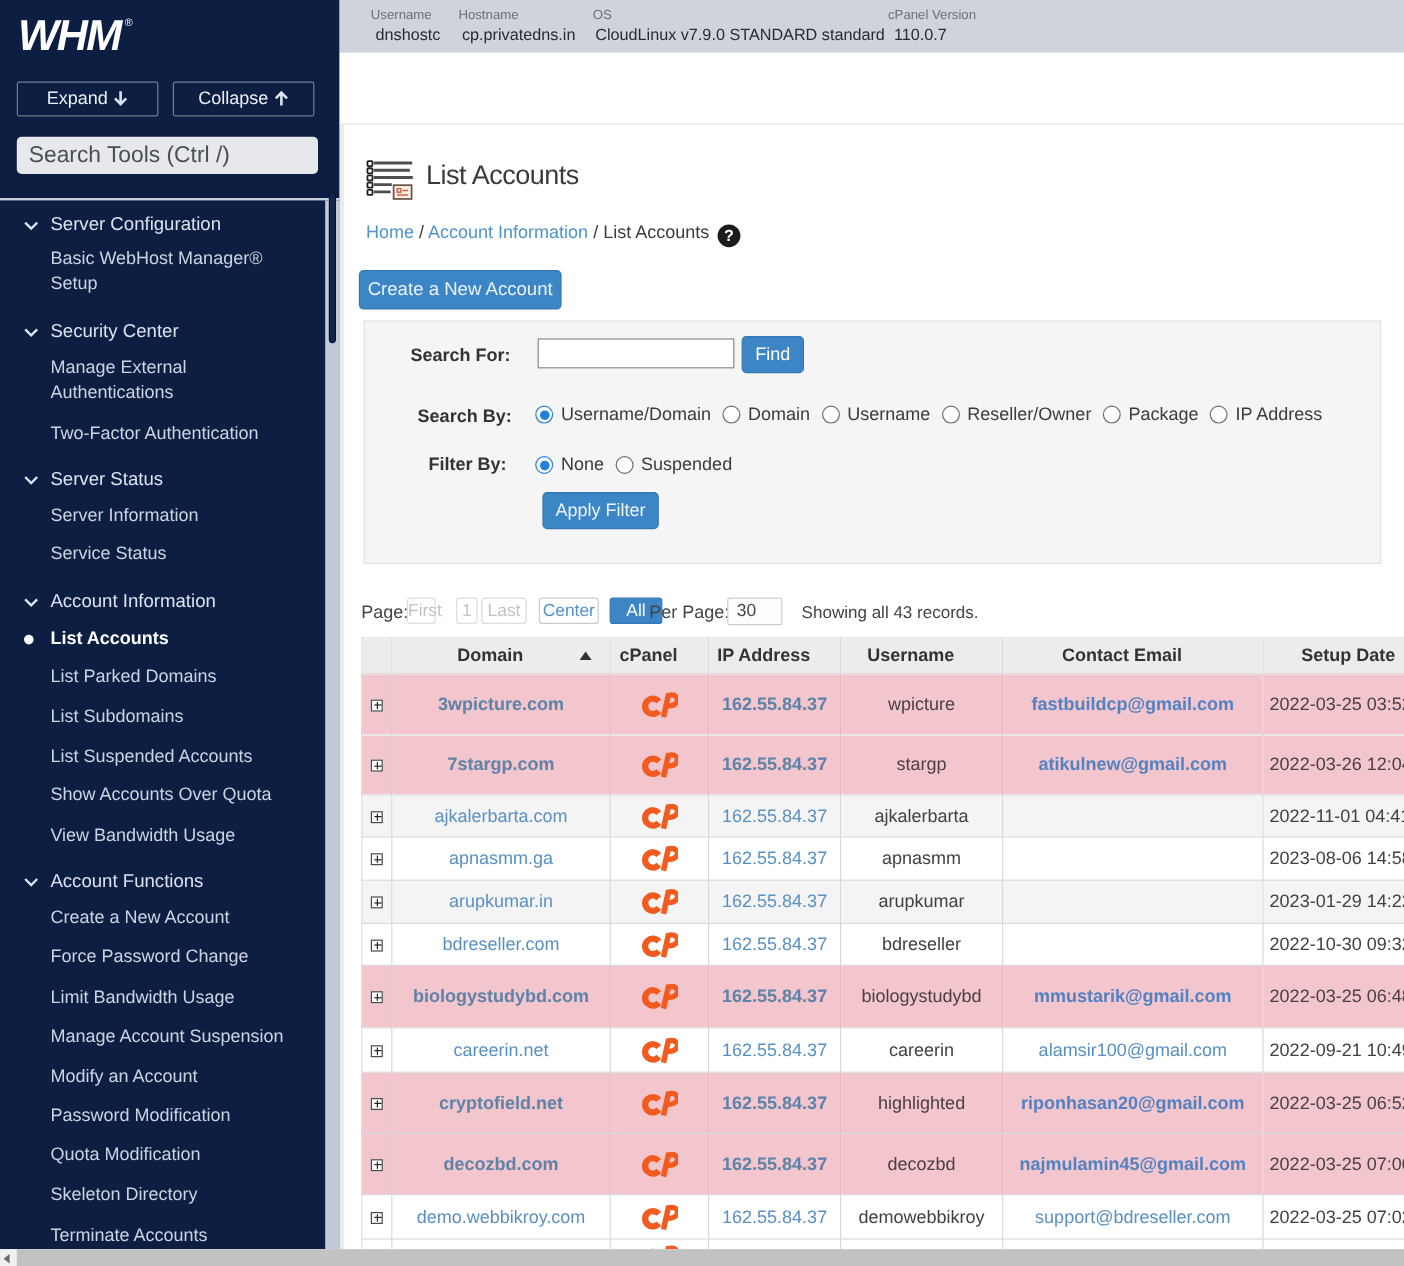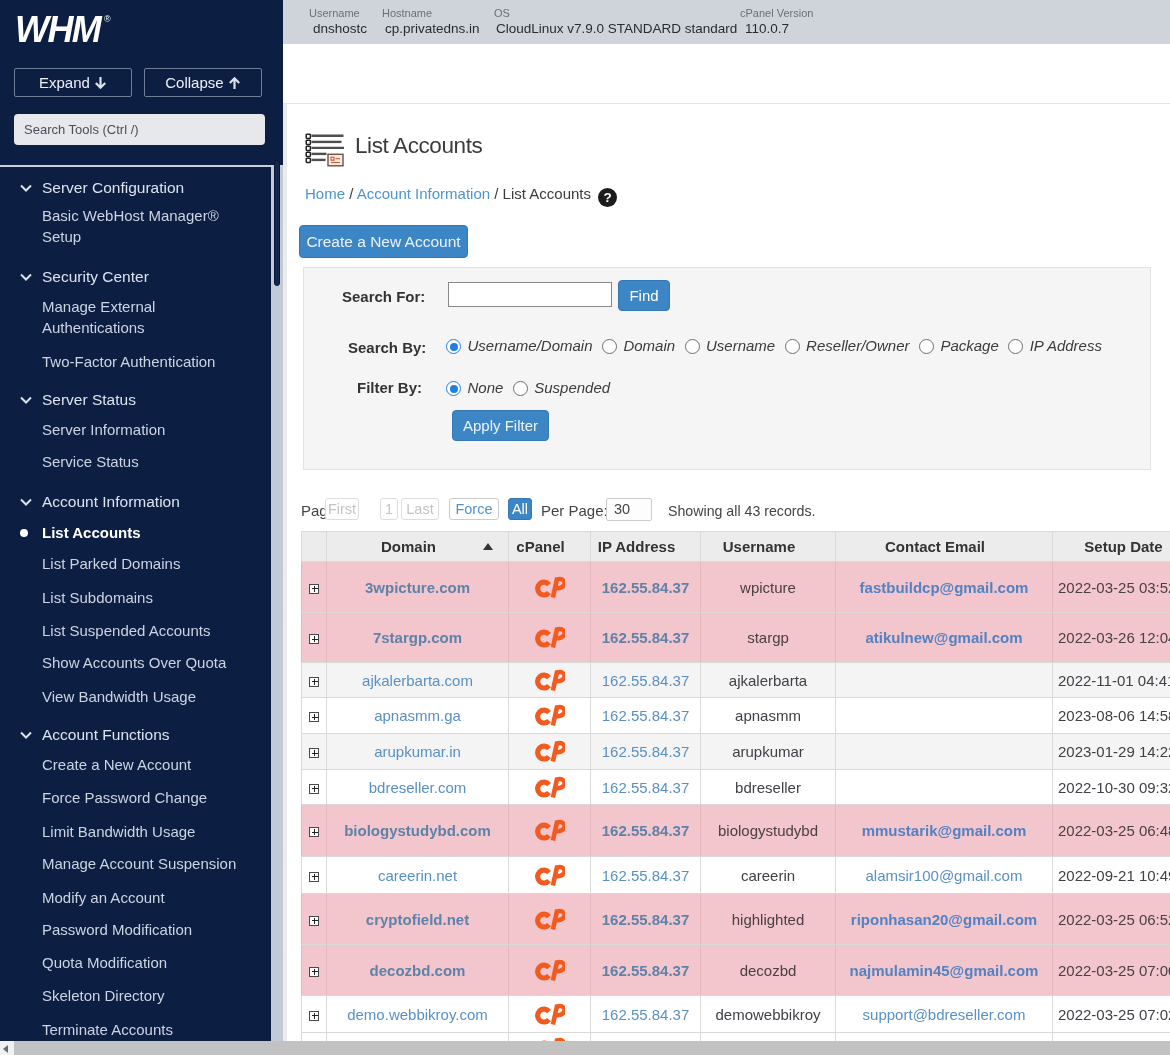--- a/index.html
+++ b/index.html
@@ -1,27 +1,27 @@
 <!DOCTYPE html>
 <html><head>
 <meta charset="utf-8">
 <style>
 * { margin:0; padding:0; box-sizing:border-box; }
 html,body { width:1170px; height:1055px; overflow:hidden; font-family:"Liberation Sans", sans-serif; background:#fff; }
 body { position:relative; }
-.abs { position:absolute;font-style:italic; }
+.abs { position:absolute; }
 
 
 #sidebar { position:absolute; left:0; top:0; width:283px; height:1041px; background:#0c1e41; }
 #whmlogo { position:absolute; left:14px; top:8px; }
 #btnrow { position:absolute; left:14px; top:68px; width:250px; }
 .navbtn { display:inline-block; border:1px solid #6f7d99; border-radius:2px; color:#eef1f7; font-size:15px; text-align:center; height:29px; line-height:27px; }
 #btn-expand { width:118px; margin-right:12px; }
 #btn-collapse { width:118px; }
-#sidesearch { position:absolute; left:14px; top:114px; width:251px; height:31px; background:#e6e8ec; border-radius:4px; color:#4a4f57; font-size:13px; line-height:31px; padding-left:10px; }
+#sidesearch { position:absolute; left:14px; top:114px; width:251px; height:31px; background:#e6e8ec; border-radius:4px; color:#4a4f57; font-size:19px; line-height:31px; padding-left:10px; }
 #menuwrap { position:absolute; left:0; top:165px; width:283px; height:876px; border-top:2px solid #c9cfda; }
 #menutrack { position:absolute; right:0; top:167px; width:12px; height:874px; background:#c3cad7; }
 #menuthumb { position:absolute; right:3px; top:160px; width:6px; height:126px; background:#13264c; border:1px solid #091734; border-radius:4px; }
 .mi { position:absolute; left:42px; color:#ccd4e2; font-size:15px; white-space:nowrap; }
 .mh { position:absolute; left:42px; color:#dde3ee; font-size:15.5px; white-space:nowrap; }
 .chev { position:absolute; left:19px; width:14px; height:14px; }
 .bullet { position:absolute; left:20px; width:8px; height:8px; border-radius:50%; background:#fff; }
 
 
 #topbar { position:absolute; left:283px; top:0; width:887px; height:44px; background:#cfd4da; }
@@ -211,25 +211,25 @@
 </div>
 <div class="plbl" style="left:357px; top:379px;">Filter By:</div>
 <div class="abs" style="left:446px; top:379px;">
   <span class="radio sel"></span> <span class="rlbl">None</span><span class="sp"></span>
   <span class="radio"></span> <span class="rlbl">Suspended</span>
 </div>
 <div id="applybtn" class="bluebtn">Apply Filter</div>
 
 <div id="pagerow">
   <span class="pgtxt" style="left:0px">Page:</span>
-  <span class="pgbtn" style="left:24px;width:34px">First</span>
+  <span class="pgbtn" style="left:38px;width:24px">First</span>
   <span class="pgbtn" style="left:79px;width:18px">1</span>
   <span class="pgbtn" style="left:100px;width:38px">Last</span>
-  <span class="pgbtn link" style="left:148px;width:50px">Force</span>
-  <span class="pgbtn act" style="left:207px;width:24px">All</span>
+  <span class="pgbtn link" style="left:148px;width:50px">Center</span>
+  <span class="pgbtn act" style="left:207px;width:44px">All</span>
   <span class="pgtxt" style="left:240px">Per Page:</span>
   <span id="perpage" style="left:305px">30</span>
   <span class="pgtxt" style="left:367px; font-size:14.2px; top:6px;">Showing all 43 records.</span>
 </div>
 
 <div id="tblwrap">
 <table>
 <colgroup>
         <col style="width:25px">
         <col style="width:182px">

